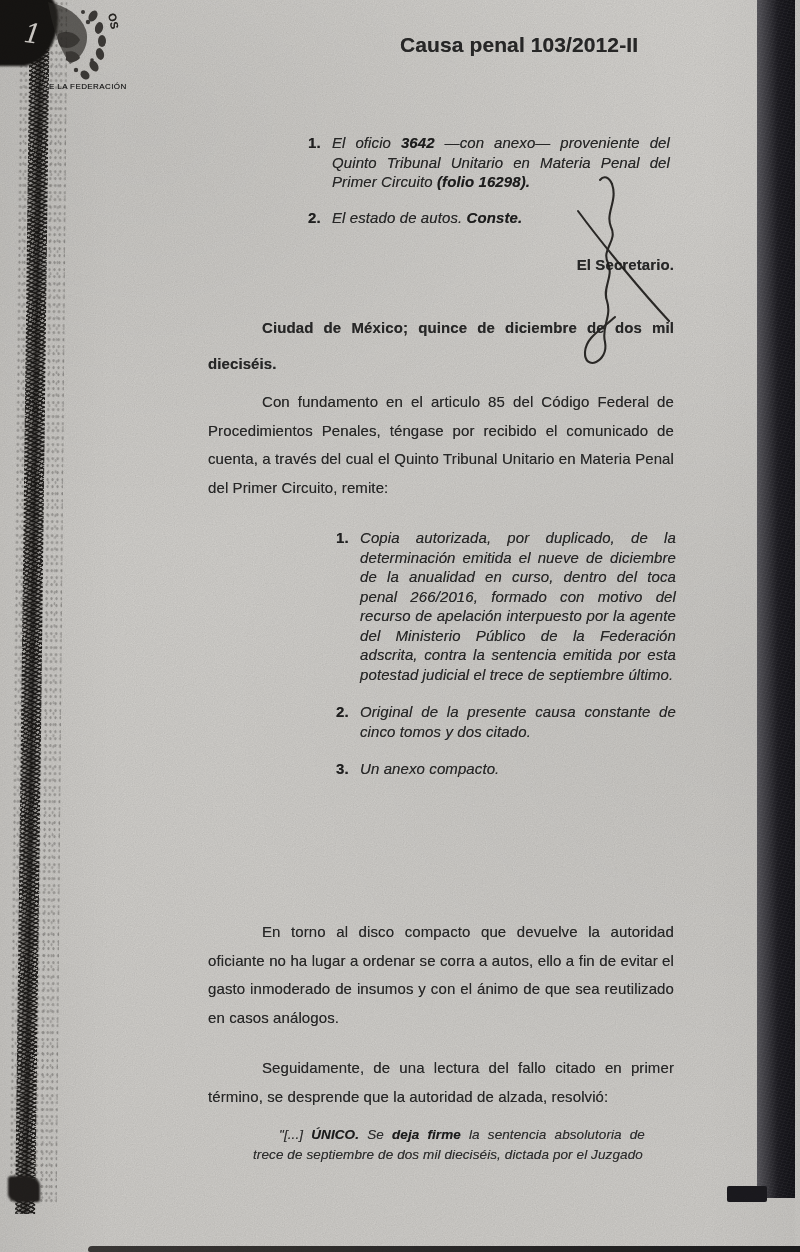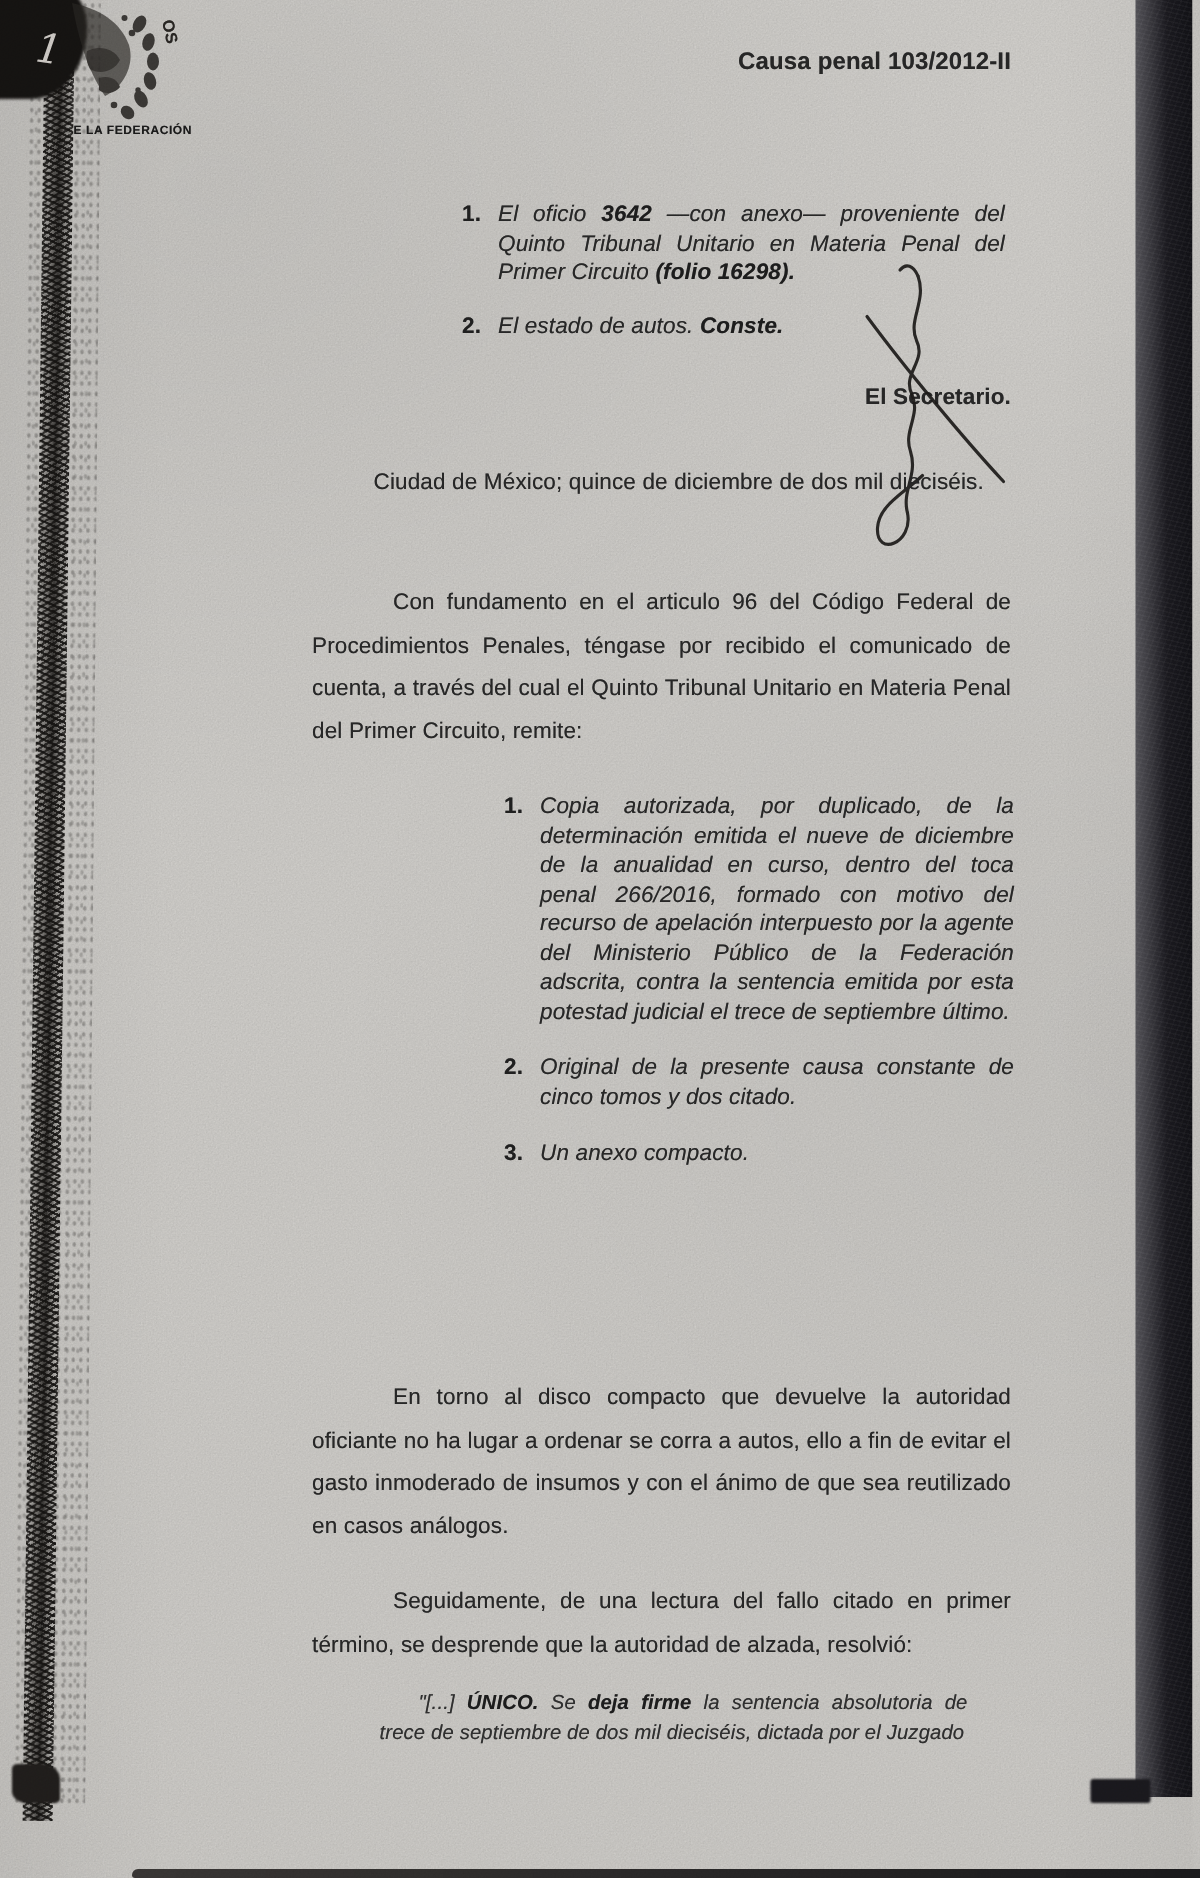--- a/index.html
+++ b/index.html
@@ -14,46 +14,46 @@
     background:
       radial-gradient(900px 700px at 18% 10%, rgba(0,0,0,0.05), transparent 60%),
       radial-gradient(1000px 900px at 95% 55%, rgba(0,0,0,0.04), transparent 55%),
       linear-gradient(90deg, rgba(0,0,0,0.045), transparent 14%, transparent 88%, rgba(0,0,0,0.03));
   }
   .doc { font-size:15px; letter-spacing:0.1px; text-shadow:0 0 0.35px rgba(35,35,35,0.55); }
   .abs { position:absolute; }
   .b { font-weight:bold; color:#1f1f1f; }
   .just { text-align:justify; }
 
-  .case-label { top:33px; left:400px; width:274px; text-align:right; font-weight:bold; font-size:16px; }
+  .case-label { top:33px; left:400px; width:274px; text-align:left; font-weight:bold; font-size:21px; }
 
   .p-intro   { top:78px;  left:208px; width:466px; text-indent:54px; line-height:26px; }
   .list-account { top:133px; left:308px; width:362px; }
   .list-remit   { top:528px; left:336px; width:340px; }
   .li { display:flex; line-height:19.5px; }
   .li .num { flex:0 0 24px; font-weight:bold; color:#222; }
   .li .li-text { flex:1 1 auto; text-align:justify;font-style:italic; }
   .li + .li { margin-top:16px; }
   .list-remit .li + .li { margin-top:18px; }
 
   .p-secretary { top:256px; left:208px; width:466px; text-align:right; font-weight:bold; }
-  .p-city      { top:310px; left:195px; width:466px; text-indent:54px; font-weight:normal; line-height:24px; }
+  .p-city      { top:310px; left:208px; width:466px; text-indent:54px; font-weight:bold; line-height:36px; }
   .p-grounds   { top:388px;  left:208px; width:466px; text-indent:54px; line-height:28.5px; }
   .p-receipt   { top:808px;  left:208px; width:466px; text-indent:54px; line-height:28.5px; }
   .p-disc      { top:918px;  left:208px; width:466px; text-indent:54px; line-height:28.5px; }
   .p-ruling    { top:1053px; left:208px; width:466px; text-indent:54px; line-height:29px; }
   .p-quote     { top:1125px; left:253px; width:392px; text-indent:26px;
                  font-size:13.5px; font-style:italic; line-height:20px; color:#333; }
 
   
   .corner-blotch { left:-6px; top:-6px; width:64px; height:72px; background:#171513;
                    border-radius:0 22% 58% 4% / 0 34% 66% 6%; filter:blur(1.1px); }
   .corner-mark { left:24px; top:18px; font-size:27px; color:#ddd9d4; transform:rotate(8deg);
                  font-family:"DejaVu Serif", serif; font-style:italic; }
-  .letterhead-fragment { left:49px; top:82px; font-size:8px; font-weight:bold; color:#1c1c1c;
+  .letterhead-fragment { left:49px; top:82px; font-size:8px; font-weight:normal; color:#1c1c1c;
                          letter-spacing:0.4px; }
   .left-band { left:30px; top:-8px; width:20px; height:1222px; transform:rotate(0.7deg);
     transform-origin:top center; filter:blur(0.45px);
     background-image:
       repeating-linear-gradient(24deg, rgba(22,20,18,0.9) 0 1.5px, transparent 1.5px 4px),
       repeating-linear-gradient(-33deg, rgba(22,20,18,0.8) 0 1.5px, transparent 1.5px 3.6px),
       linear-gradient(90deg, transparent 0%, rgba(34,31,28,0.5) 35%, rgba(24,22,20,0.8) 55%, rgba(34,31,28,0.35) 75%, transparent 100%);
   }
   .left-speckle { left:14px; top:0; width:48px; height:1205px; opacity:0.45; transform:rotate(0.5deg);
     background-image:
@@ -134,21 +134,21 @@
     <g fill="none" stroke="#1f1d1b" stroke-width="2.1" stroke-linecap="round" opacity="0.92">
       <path d="M67,9 C73,26 60,38 66,52 C73,66 56,74 63,88 C69,102 57,112 62,126 C67,142 56,152 60,167"></path>
       <path d="M60,167 C64,187 39,197 40,177 C41,162 56,155 70,142"></path>
       <path d="M33,36 C58,70 98,118 124,146"></path>
       <path d="M67,9 C64,2 59,0 55,5"></path>
     </g>
   </svg>
 
   <div class="abs p-city just">Ciudad de México; quince de diciembre de dos mil dieciséis.</div>
 
-  <div class="abs p-grounds just">Con fundamento en el articulo 96 del Código Federal de Procedimientos Penales, téngase por recibido el comunicado de cuenta, a través del cual el Quinto Tribunal Unitario en Materia Penal del Primer Circuito, remite:</div>
+  <div class="abs p-grounds just">Con fundamento en el articulo 85 del Código Federal de Procedimientos Penales, téngase por recibido el comunicado de cuenta, a través del cual el Quinto Tribunal Unitario en Materia Penal del Primer Circuito, remite:</div>
 
   <div class="abs list-remit">
     <div class="li">
       <span class="num">1.</span>
       <div class="li-text">Copia autorizada, por duplicado, de la determinación emitida el nueve de diciembre de la anualidad en curso, dentro del toca penal 266/2016, formado con motivo del recurso de apelación interpuesto por la agente del Ministerio Público de la Federación adscrita, contra la sentencia emitida por esta potestad judicial el trece de septiembre último.</div>
     </div>
     <div class="li">
       <span class="num">2.</span>
       <div class="li-text">Original de la presente causa constante de cinco tomos y dos citado.</div>
     </div>

